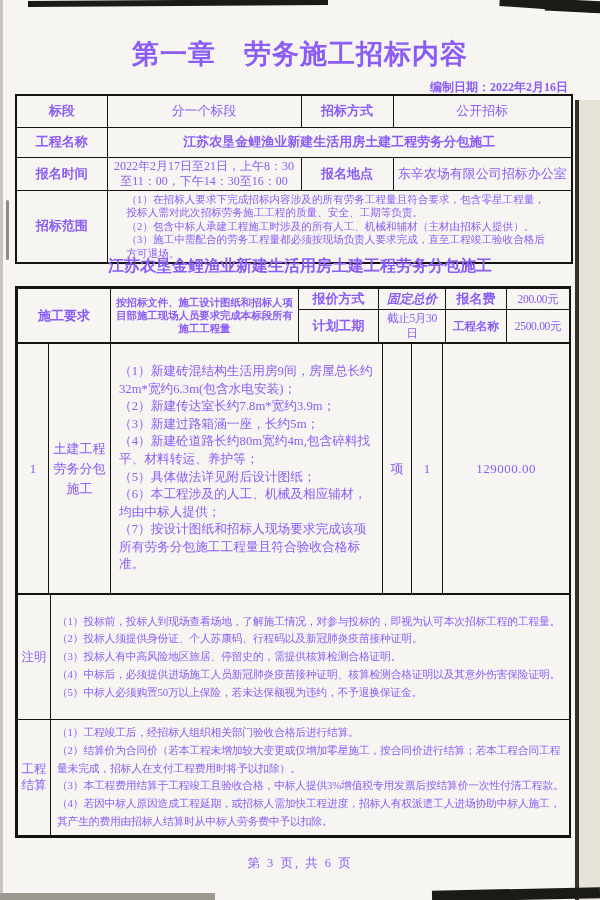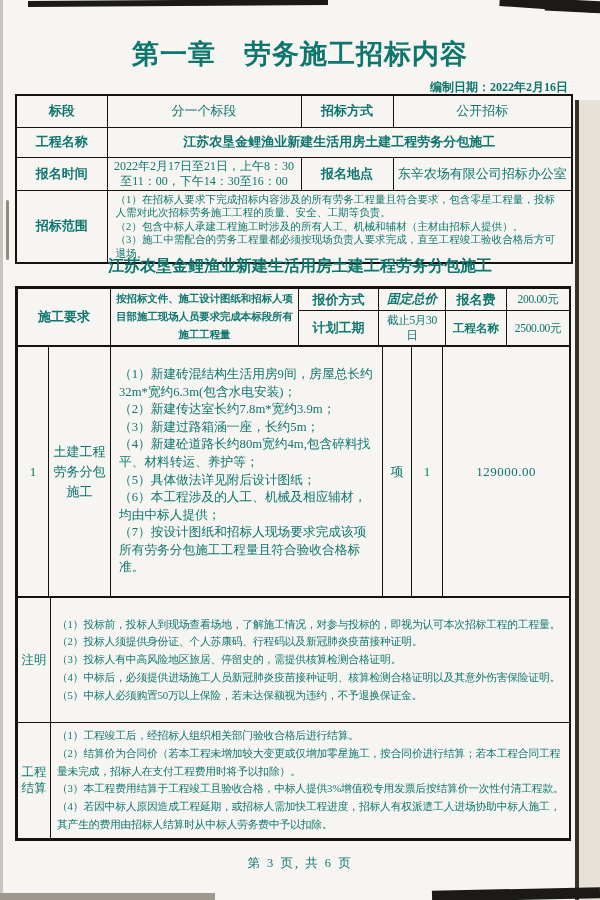--- a/index.html
+++ b/index.html
@@ -1,18 +1,18 @@
 <!DOCTYPE html>
 <html><head>
 <meta charset="utf-8">
 <style>
   html,body{margin:0;padding:0;}
   .page{
     position:relative;width:600px;height:900px;overflow:hidden;
-    background:#f6f5f1;color:#0f766e;
+    background:#f6f5f1;color:#8b5cf6;
     font-family:"Liberation Serif","DejaVu Serif",serif;
   }
   
   .art{position:absolute;background:#1b1a17;}
   .art-top-left{left:28px;top:0;width:300px;height:6px;transform:rotate(-0.4deg);}
   .art-top-right{left:500px;top:-4px;width:110px;height:10px;transform:rotate(4deg);transform-origin:left top;}
   .art-top-right2{left:545px;top:0;width:60px;height:12px;transform:rotate(3deg);}
   .art-right-line{left:575px;top:100px;width:4px;height:800px;background:#35322c;}
   .art-right-strip{left:579px;top:100px;width:21px;height:800px;background:#e7e2d7;}
   .art-left-strip{left:0;top:0;width:3px;height:900px;background:#c9c5bc;}
@@ -26,31 +26,31 @@
     font-size:12px;font-weight:bold;}
 
   table{border-collapse:collapse;table-layout:fixed;}
   td{border:1px solid #15130f;text-align:center;vertical-align:middle;
      padding:1px 3px;overflow:hidden;}
 
   .t1{position:absolute;top:94px;left:15px;width:556px;border:2px solid #15130f;}
   .t1 .lbl{font-weight:bold;font-size:13px;}
   .t1 .val{font-size:13px;}
   .t1 .val-bold{font-size:13px;font-weight:bold;}
-  .t1 .small-left{font-size:10.6px;text-align:left;line-height:13.6px;padding:2px 8px;}
+  .t1 .small-left{font-size:10.6px;text-align:left;line-height:13.6px;padding:2px 19px;}
   .t1 .time-val{font-size:12px;line-height:15px;}
 
   .subtitle{position:absolute;top:256px;left:0;width:100%;text-align:center;
     font-size:16px;font-weight:bold;}
 
   .t2wrap{position:absolute;top:286px;left:15px;width:552px;border:2px solid #15130f;}
   .t2wrap table{width:552px;}
   .secA td{font-size:12.5px;}
   .secA .lbl{font-weight:bold;font-size:13px;}
-  .secA .req-desc{font-size:10.4px;font-weight:bold;line-height:18px;text-align:center;padding:1px 2px;}
+  .secA .req-desc{font-size:10.4px;font-weight:bold;line-height:13px;text-align:center;padding:1px 2px;}
   .secA .qlbl{font-weight:bold;font-size:13px;}
   .secA .qval-bold{font-weight:bold;font-size:12.5px;font-style:italic;}
   .secA .qval{font-size:11.5px;letter-spacing:-0.3px;}
   .secB .hdr{font-weight:bold;font-size:13px;}
   .secB .item-no{font-size:13px;}
   .secB .item-name{font-size:13px;line-height:20px;padding:0 0;}
   .secB .item-desc{font-size:12.7px;line-height:17.6px;text-align:left;padding:4px 6px 4px 8px;}
   .secB .item-unit,.secB .item-qty{font-size:13px;}
   .secB .item-price{font-size:13px;letter-spacing:0.5px;}
   .secC .lbl{font-weight:normal;font-size:12.5px;line-height:16px;padding:0 3px;}

